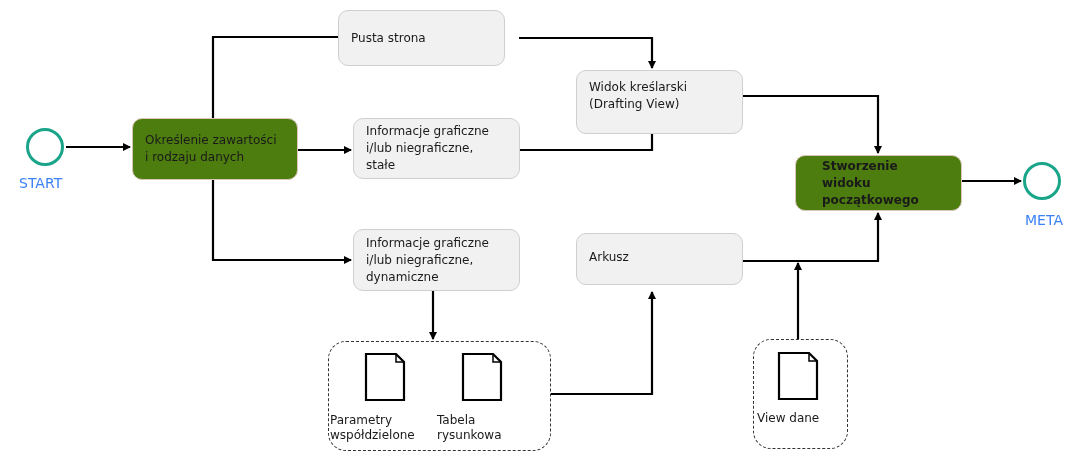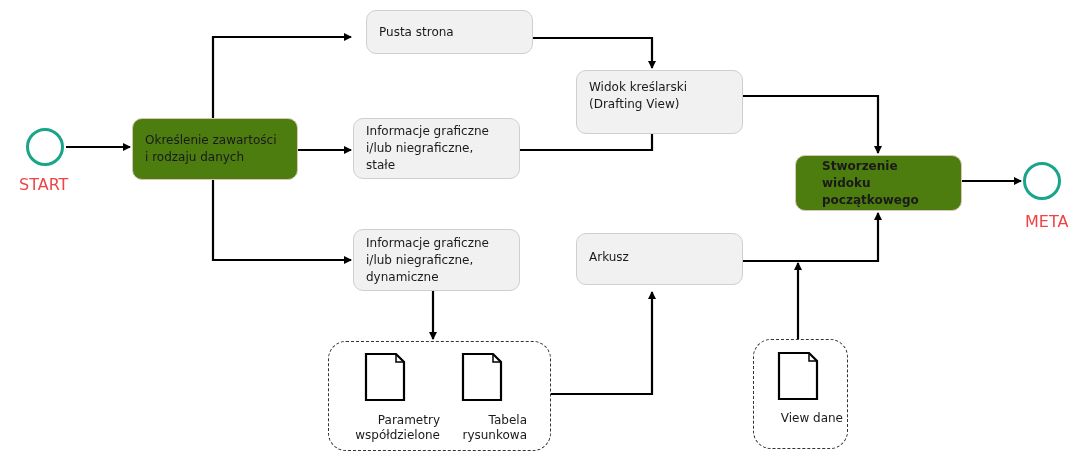--- a/index.html
+++ b/index.html
@@ -7,25 +7,25 @@
          font-family:"DejaVu Sans", sans-serif; color:#1a1a1a; }
   #canvas { position:absolute; left:0; top:0; width:1079px; height:471px; }
   .node { position:absolute; box-sizing:border-box; border:1.5px solid #cfcfcf;
           border-radius:10px; background:#f1f1f1; font-size:12px; line-height:17px;
           padding:0 12px; display:flex; align-items:center; }
   .node.accent { background:#4d7c0f; border-color:#d9c6b8; }
   .node .lbl { white-space:pre-line; }
   .node.bold .lbl { font-weight:bold; }
   .ev { position:absolute; width:38px; height:38px; box-sizing:border-box;
         border:3px solid #1aa58a; border-radius:50%; background:#fff; }
-  .evlbl { position:absolute; font-size:16px; color:#ef4444; }
+  .evlbl { position:absolute; font-size:14px; color:#3b82f6; }
   .group { position:absolute; box-sizing:border-box; border:1.6px dashed #333;
            border-radius:18px; }
   .doc { position:absolute; width:42px; height:50px; }
-  .doclbl { position:absolute; font-size:12px; line-height:15px; text-align:right; white-space:pre-line; }
+  .doclbl { position:absolute; font-size:12px; line-height:15px; text-align:left; white-space:pre-line; }
 </style>
 </head>
 <body>
 
 <svg id="canvas" viewBox="0 0 1079 471">
   <defs>
     <marker id="ah" markerWidth="8" markerHeight="8" refX="7" refY="4" orient="auto" markerUnits="userSpaceOnUse">
       <path d="M0,0 L8,4 L0,8 Z" fill="#000"></path>
     </marker>
   </defs>
@@ -49,21 +49,21 @@
 <div class="evlbl" style="left:19px; top:175px;">START</div>
 
 <div class="ev" style="left:1023px; top:162px;"></div>
 <div class="evlbl" style="left:1025px; top:212px;">META</div>
 
 <div class="node accent" style="left:132px; top:118px; width:166px; height:62px;">
   <span class="lbl">Określenie zawartości
 i rodzaju danych</span>
 </div>
 
-<div class="node" style="left:366px; top:10px; width:167px; height:44px;">
+<div class="node" style="left:338px; top:10px; width:167px; height:56px;">
   <span class="lbl">Pusta strona</span>
 </div>
 
 <div class="node" style="left:353px; top:118px; width:167px; height:61px;">
   <span class="lbl">Informacje graficzne
 i/lub niegraficzne,
 stałe</span>
 </div>
 
 <div class="node" style="left:353px; top:229px; width:167px; height:62px;">

